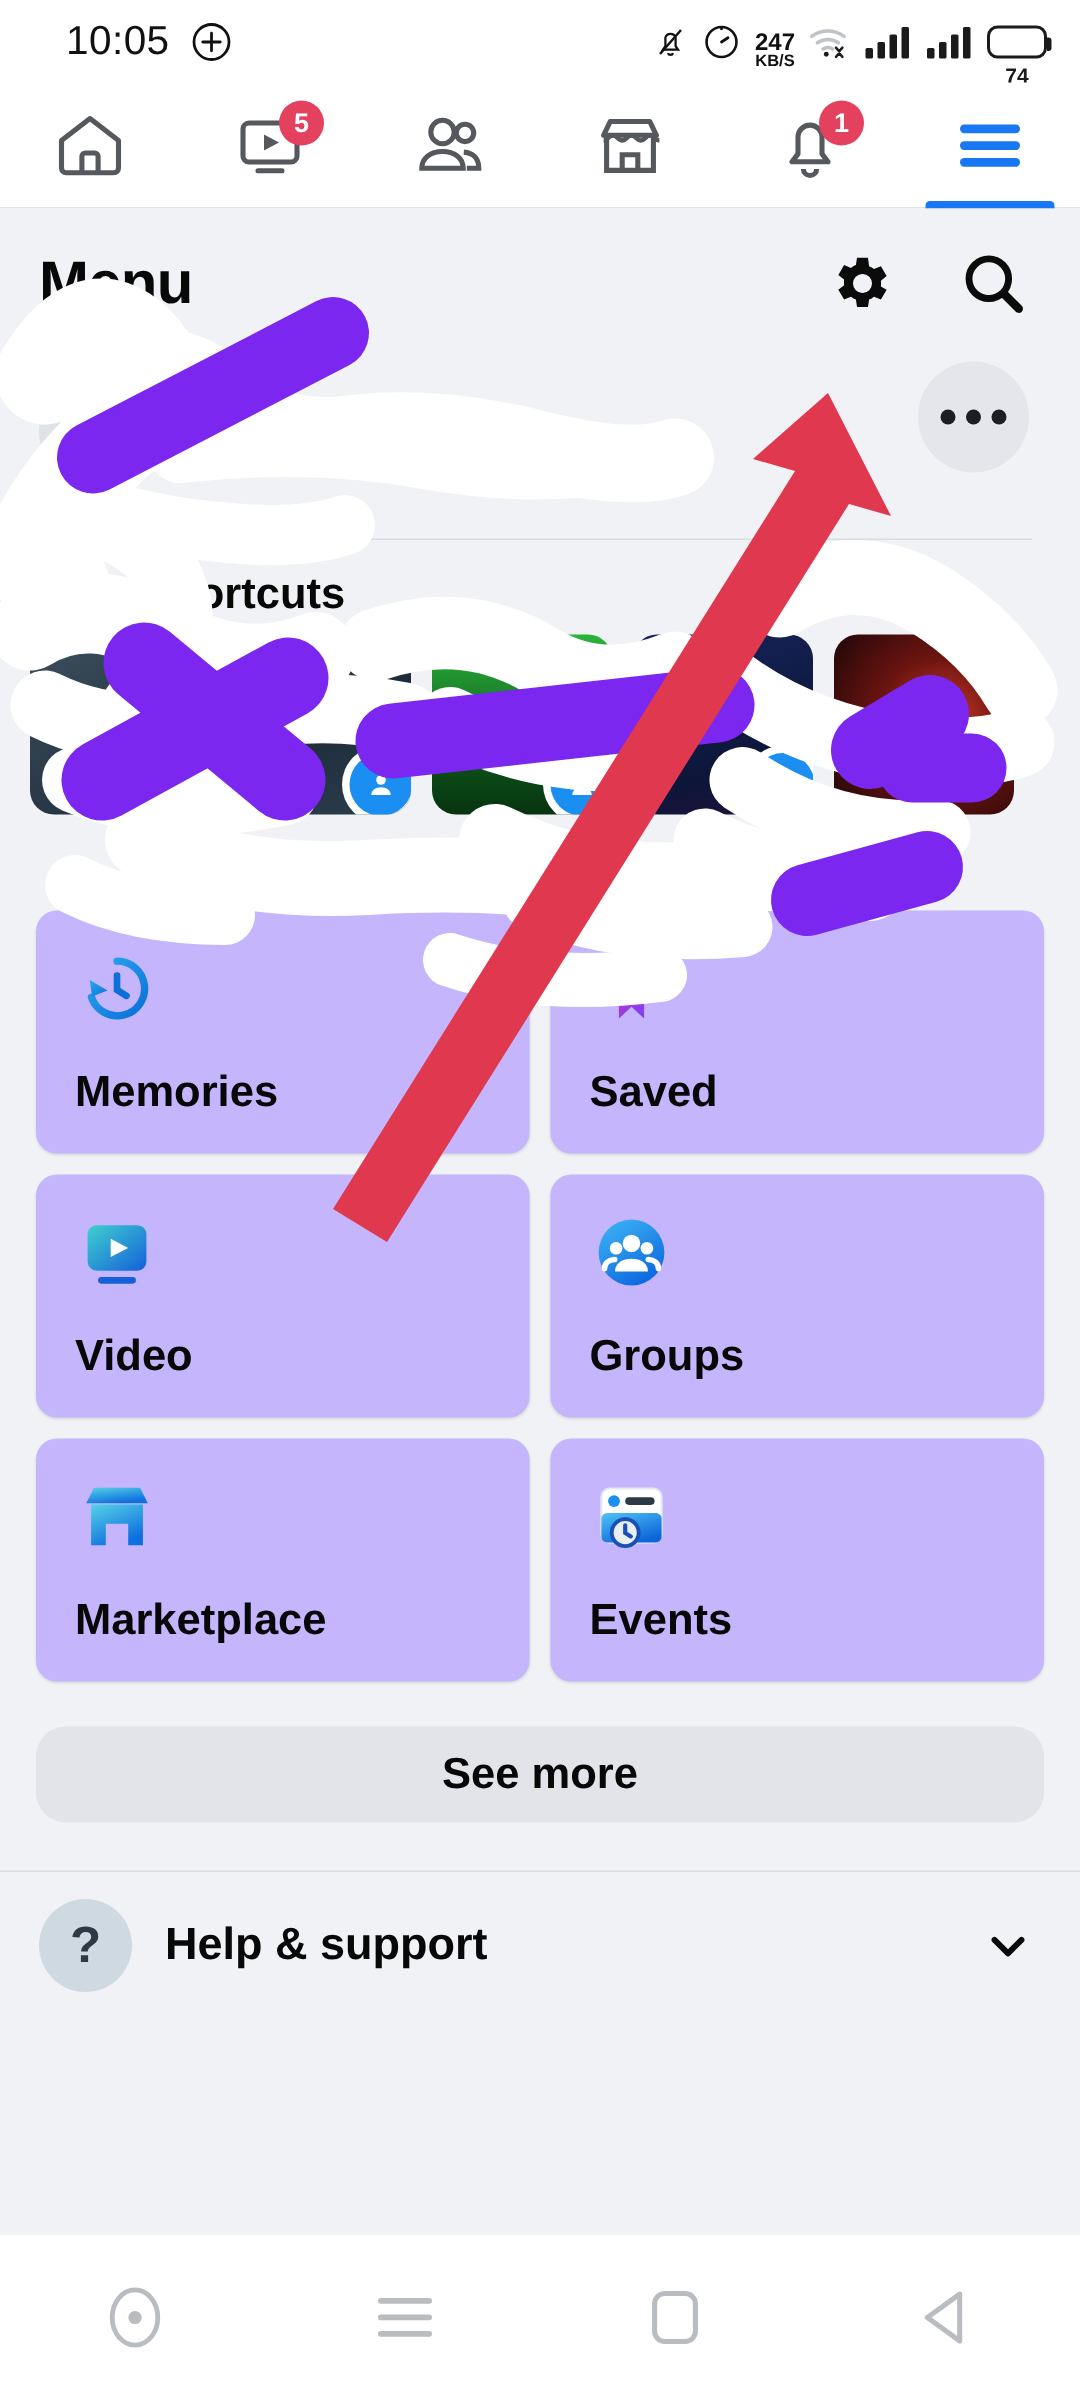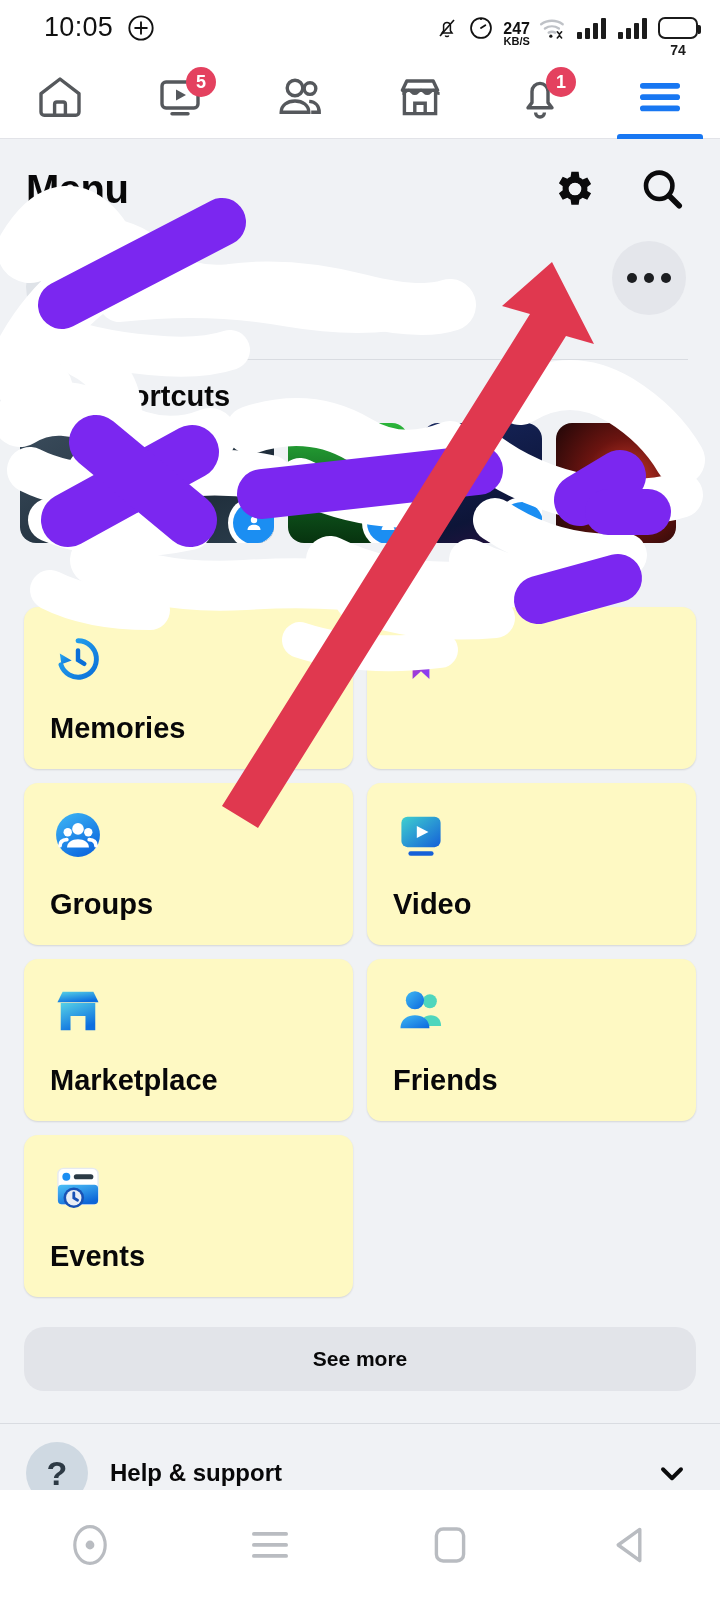--- a/index.html
+++ b/index.html
@@ -86,38 +86,38 @@
   .sc-badge{
     position:absolute; right:-6px; bottom:-6px; width:52px;height:52px;border-radius:50%;
     background:#fff; display:flex;align-items:center;justify-content:center;
   }
   .sc-badge .inner{ width:42px;height:42px;border-radius:50%;background:#1b8ef2;display:flex;align-items:center;justify-content:center;}
   .sc-label{ font-size:21px; color:#5c5f63; text-align:center; margin-top:26px; white-space:nowrap; overflow:hidden;}
 
   
   .grid{ display:grid; grid-template-columns:1fr 1fr; gap:14px; padding:14px 24px 0 24px; }
   .card{
-    background:#fef9c3; border-radius:14px; height:162px; padding:24px 26px;
+    background:#c4b5fd; border-radius:14px; height:162px; padding:24px 26px;
     box-shadow:0 1px 2px rgba(0,0,0,.12);
     display:flex; flex-direction:column; justify-content:space-between;
   }
   .card-label{ font-size:29px; font-weight:bold; color:#080809; }
 
   .see-more{
     margin:30px 24px 0 24px; height:64px; background:#e2e4e9; border-radius:20px;
     display:flex; align-items:center; justify-content:center;
-    font-size:21px; font-weight:bold; color:#080809;
+    font-size:29px; font-weight:bold; color:#080809;
   }
   .bottom-sep{ height:1px; background:#d9dce1; margin-top:32px; }
   .help-row{
     display:flex; align-items:center; padding:18px 30px 0 26px; gap:22px;
   }
   .help-ico{ width:62px;height:62px;border-radius:50%;background:#cfd9e2;display:flex;align-items:center;justify-content:center;
              font-size:34px;font-weight:bold;color:#2d3a45;}
-  .help-lbl{ font-size:24px; font-weight:bold; color:#080809; flex:1;}
+  .help-lbl{ font-size:30px; font-weight:bold; color:#080809; flex:1;}
 
   
   .andnav{
     position:absolute; left:0; bottom:0; width:720px; height:110px; background:#fff;
     display:flex; align-items:center;
   }
   .andnav > div{ width:25%; display:flex; align-items:center; justify-content:center; }
 
   
   .overlay{ position:absolute; left:0; top:0; width:720px; height:1600px; pointer-events:none; }
@@ -343,20 +343,36 @@
     <div class="card">
       <svg width="56" height="56" viewBox="0 0 24 24">
         <defs>
             <linearGradient id="gSav" x1="0" y1="0" x2="0.4" y2="1">
               <stop offset="0" stop-color="#e7327f"></stop>
               <stop offset="1" stop-color="#8b3df0"></stop>
             </linearGradient>
           </defs>
         <path d="M8.4 3.6h7.2v17l-3.6-3.4-3.6 3.4z" fill="url(#gSav)"></path>
       </svg>
+      <span class="card-label">Saved</span>
+    </div>
+
+    <div class="card">
+      <svg width="56" height="56" viewBox="0 0 24 24">
+        <defs>
+            <linearGradient id="gVid" x1="0" y1="0" x2="1" y2="1">
+              <stop offset="0" stop-color="#3fd0cf"></stop>
+              <stop offset="1" stop-color="#1560d8"></stop>
+            </linearGradient>
+          </defs>
+        <rect x="3.6" y="4.2" width="16.8" height="13" rx="2.6" fill="url(#gVid)"></rect>
+        <path d="M10.2 8.1l5 2.6-5 2.6z" fill="#fff"></path>
+        <rect x="6.6" y="19" width="10.8" height="1.9" rx=".95" fill="#1560d8"></rect>
+      </svg>
+      <span class="card-label">Video</span>
     </div>
 
     <div class="card">
       <svg width="56" height="56" viewBox="0 0 24 24">
         <defs>
             <linearGradient id="gGrp" x1="0" y1="0" x2="0.6" y2="1">
               <stop offset="0" stop-color="#3fb8f5"></stop>
               <stop offset="1" stop-color="#0e6ae0"></stop>
             </linearGradient>
           </defs>
@@ -366,61 +382,31 @@
         <circle cx="16.4" cy="10.8" r="1.8" fill="#fff"></circle>
         <path d="M7.3 17.4c0-2.3 2.1-3.6 4.7-3.6s4.7 1.3 4.7 3.6z" fill="#fff"></path>
         <path d="M4.3 16.6c0-1.6 1.2-2.5 2.9-2.6M19.7 16.6c0-1.6-1.2-2.5-2.9-2.6" stroke="#fff" stroke-width="1.6" fill="none" stroke-linecap="round"></path>
       </svg>
       <span class="card-label">Groups</span>
     </div>
 
     <div class="card">
       <svg width="56" height="56" viewBox="0 0 24 24">
         <defs>
-            <linearGradient id="gVid" x1="0" y1="0" x2="1" y2="1">
-              <stop offset="0" stop-color="#3fd0cf"></stop>
-              <stop offset="1" stop-color="#1560d8"></stop>
-            </linearGradient>
-          </defs>
-        <rect x="3.6" y="4.2" width="16.8" height="13" rx="2.6" fill="url(#gVid)"></rect>
-        <path d="M10.2 8.1l5 2.6-5 2.6z" fill="#fff"></path>
-        <rect x="6.6" y="19" width="10.8" height="1.9" rx=".95" fill="#1560d8"></rect>
-      </svg>
-      <span class="card-label">Video</span>
-    </div>
-
-    <div class="card">
-      <svg width="56" height="56" viewBox="0 0 24 24">
-        <defs>
             <linearGradient id="gMk" x1="0" y1="0" x2="0.5" y2="1">
               <stop offset="0" stop-color="#56d1e6"></stop>
               <stop offset="1" stop-color="#0d6fe0"></stop>
             </linearGradient>
           </defs>
         <path d="M3.2 8.2L5.4 3.8h13.2l2.2 4.4z" fill="url(#gMk)"></path>
         <path d="M4.6 8.6h14.8v11.6h-4.2v-6.1H8.8v6.1H4.6z" fill="url(#gMk)"></path>
       </svg>
       <span class="card-label">Marketplace</span>
     </div>
 
-    <div class="card">
-      <svg width="56" height="56" viewBox="0 0 24 24">
-        <defs>
-            <linearGradient id="gFr" x1="0" y1="0" x2="1" y2="1">
-              <stop offset="0" stop-color="#3fb9f3"></stop>
-              <stop offset="1" stop-color="#0c68de"></stop>
-            </linearGradient>
-          </defs>
-        <circle cx="15.8" cy="7.8" r="3" fill="#4ed6bd"></circle>
-        <path d="M11.8 18.4c0-3 1.9-4.6 4.4-4.6s4.4 1.6 4.4 4.6z" fill="#4ed6bd"></path>
-        <circle cx="9.4" cy="7.4" r="3.9" fill="url(#gFr)"></circle>
-        <path d="M3.2 19.4c0-3.6 2.8-5.6 6.2-5.6s6.2 2 6.2 5.6z" fill="url(#gFr)"></path>
-      </svg>
-      <span class="card-label">Friends</span>
-    </div>
 
     <div class="card">
       <svg width="56" height="56" viewBox="0 0 24 24">
         <defs>
             <linearGradient id="gFd" x1="0" y1="0" x2="0.6" y2="1">
               <stop offset="0" stop-color="#4fc3f7"></stop>
               <stop offset="1" stop-color="#0d66d8"></stop>
             </linearGradient>
           </defs>
         <rect x="3.4" y="4" width="17.2" height="15.4" rx="2.4" fill="#fff" stroke="#e6eaf0" stroke-width=".6"></rect>

